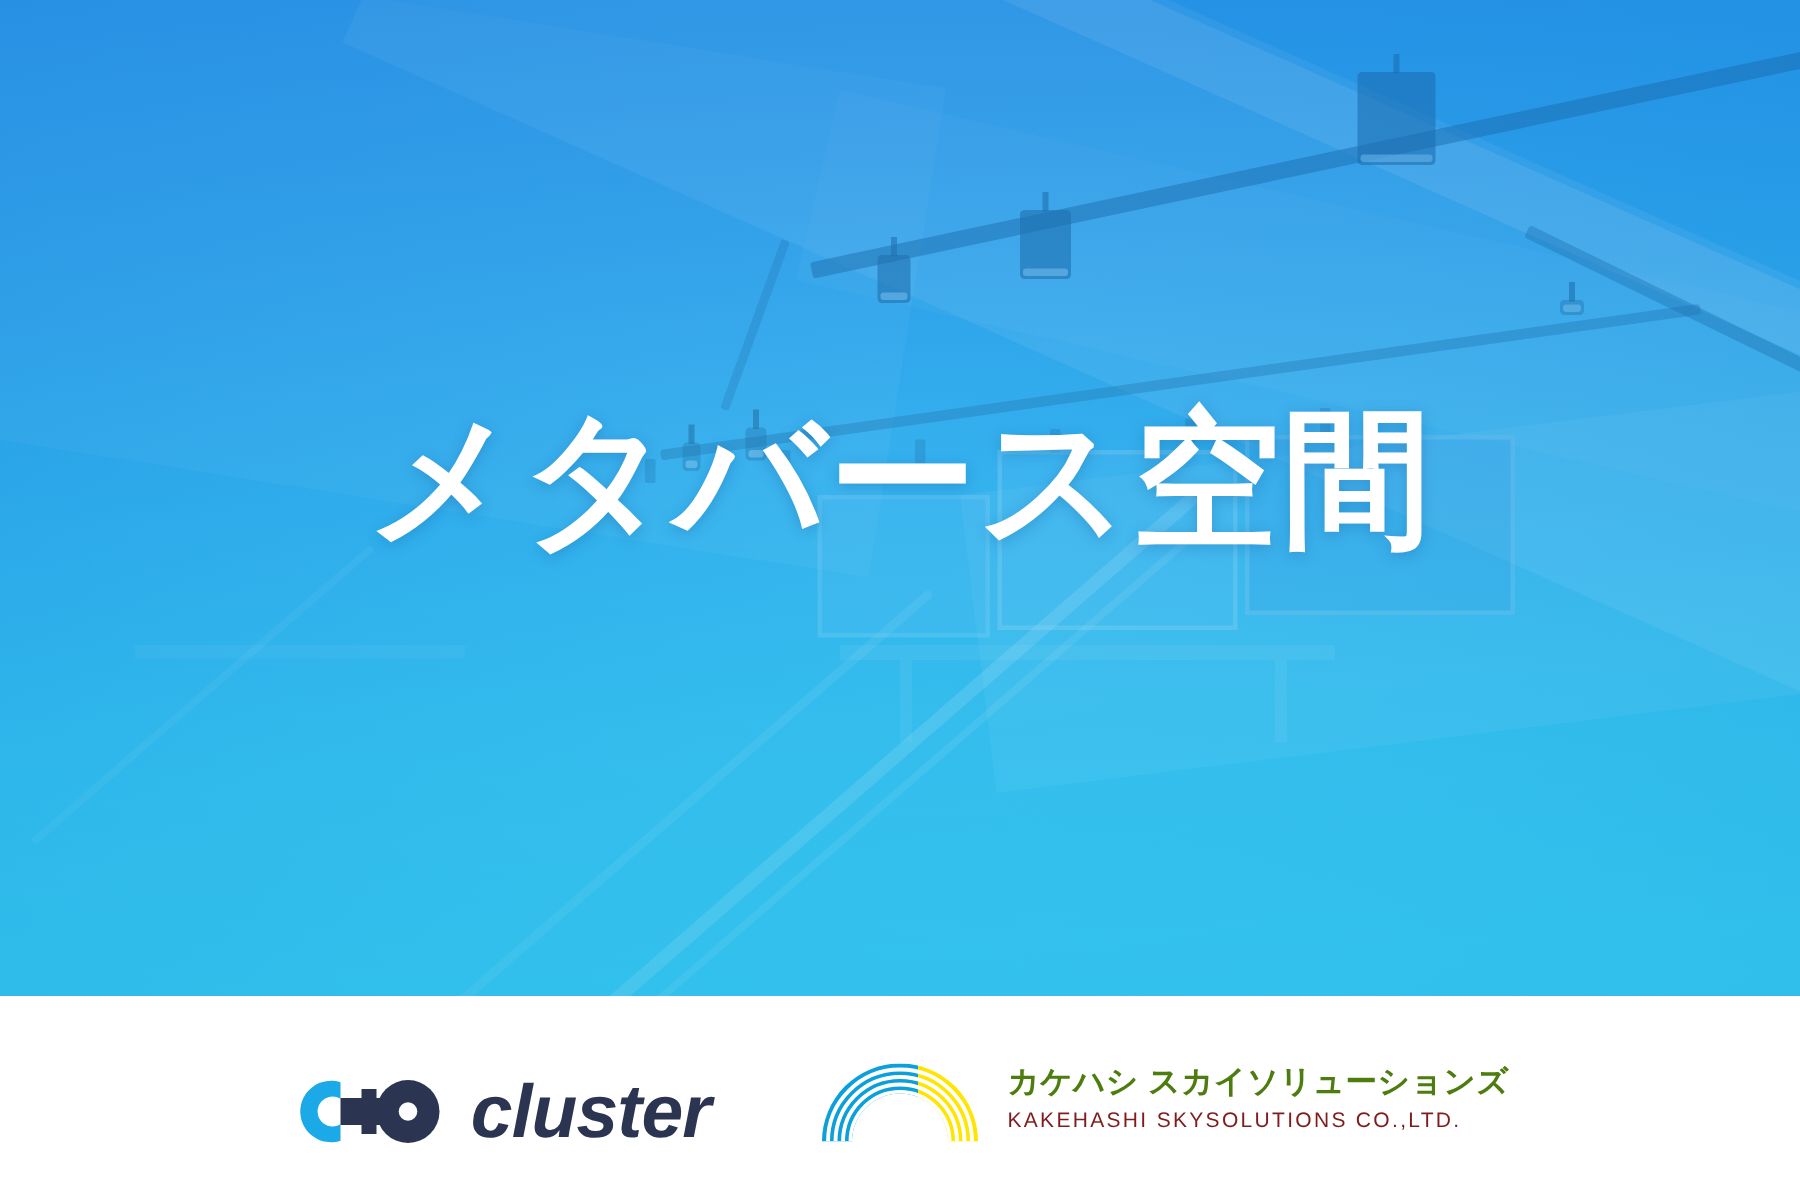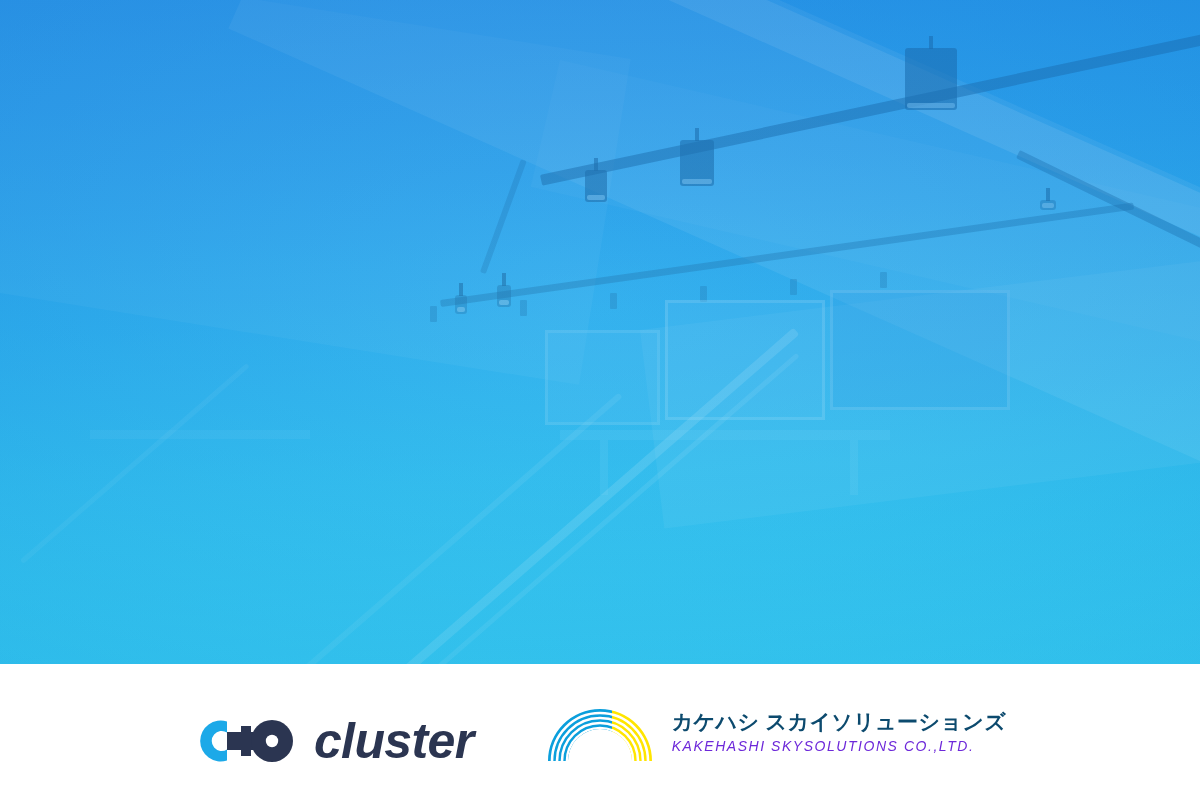--- a/index.html
+++ b/index.html
@@ -175,26 +175,26 @@
   .cluster-word {
     font-size:50px; font-weight:bold; font-style:italic;
     color:#2b3551; letter-spacing:-0.012em; line-height:1;
   }
 
   
   .kakehashi-logo { gap:16px; }
   .kakehashi-mark { width:112px; height:62px; display:block; }
   .kakehashi-text { display:flex; flex-direction:column; gap:7px; }
   .kakehashi-jp {
-    font-size:21px; font-weight:bold; color:#0c4a6e;
+    font-size:21px; font-weight:bold; color:#4d7c0f;
     letter-spacing:0.02em; line-height:1; white-space:nowrap;
   }
   .kakehashi-en {
-    font-size:14px; color:#6d28d9;
-    letter-spacing:0.11em; line-height:1; white-space:nowrap;font-style:italic;
+    font-size:14px; color:#7f1d1d;
+    letter-spacing:0.11em; line-height:1; white-space:nowrap;
   }
 </style>
 </head>
 <body>
 
 <div id="banner">
 
   <div class="hero">
 
     <div class="photo">
@@ -236,20 +236,21 @@
       <div class="railing railing-2"></div>
       <div class="railing railing-3"></div>
       <div class="railing railing-4"></div>
     </div>
 
     <div class="wash"></div>
     <div class="vignette"></div>
 
     <div class="hero-text">
       <div class="title-block">
+        <span class="title-line title-line-1">メタバース空間</span>
       </div>
     </div>
   </div>
 
   <div class="footer">
 
     <div class="logo cluster-logo">
       <svg class="cluster-mark" viewBox="0 0 104 56">
         <path d="M33 8.5 A20.5 20.5 0 1 0 33 47.5 L33 36.5 A10 10 0 1 1 33 19.5 Z" fill="#1CA9E8"></path>
         <path d="M33 19 L47 19 L47 13 L57 13 L57 19 L63 19 L63 37 L57 37 L57 43 L47 43 L47 37 L33 37 Z" fill="#2B3551"></path>

